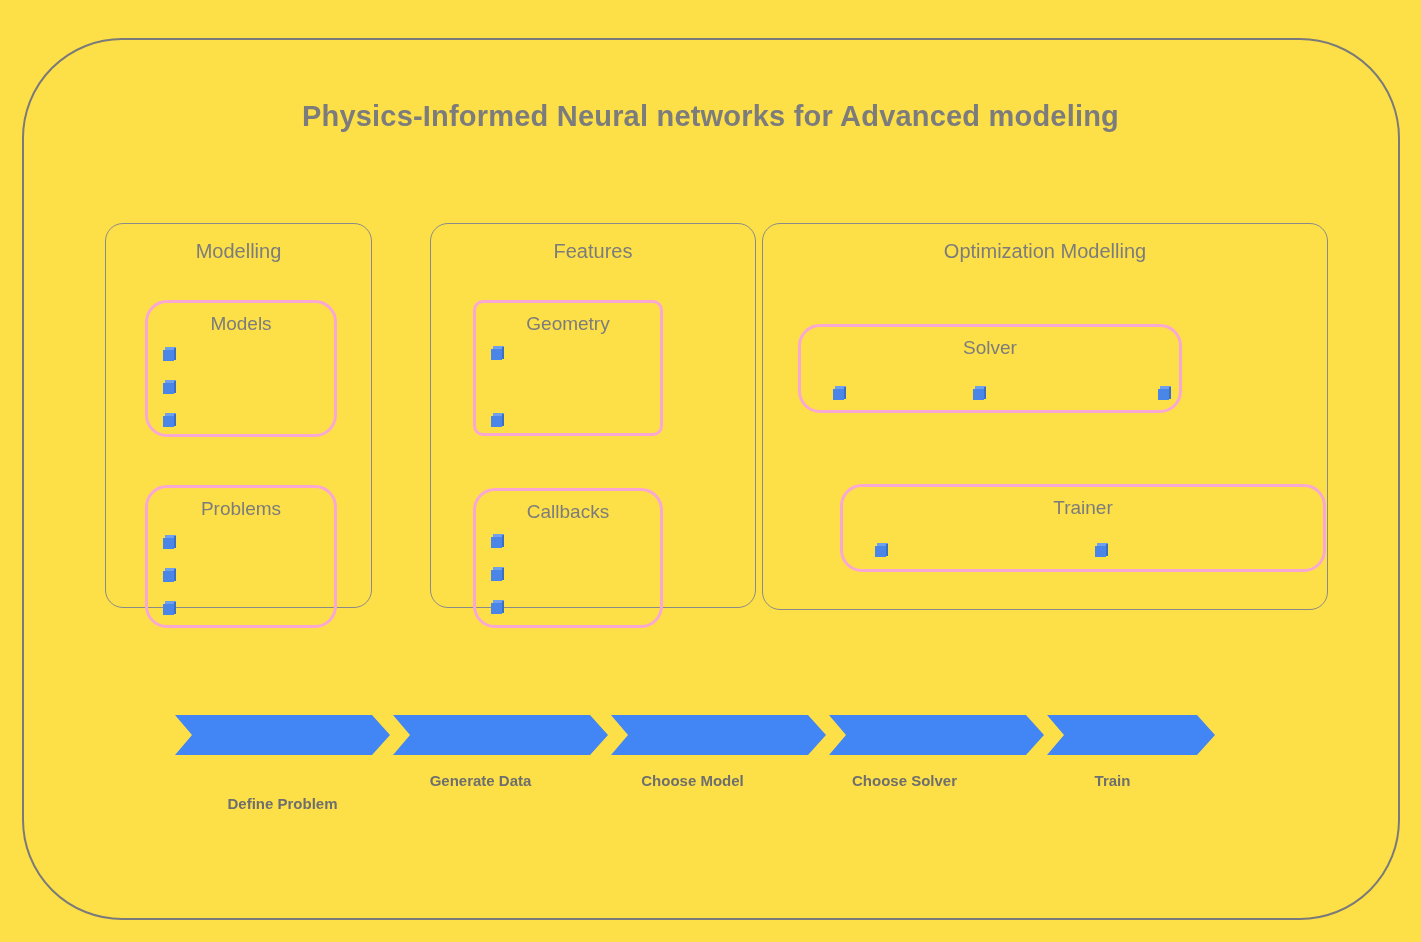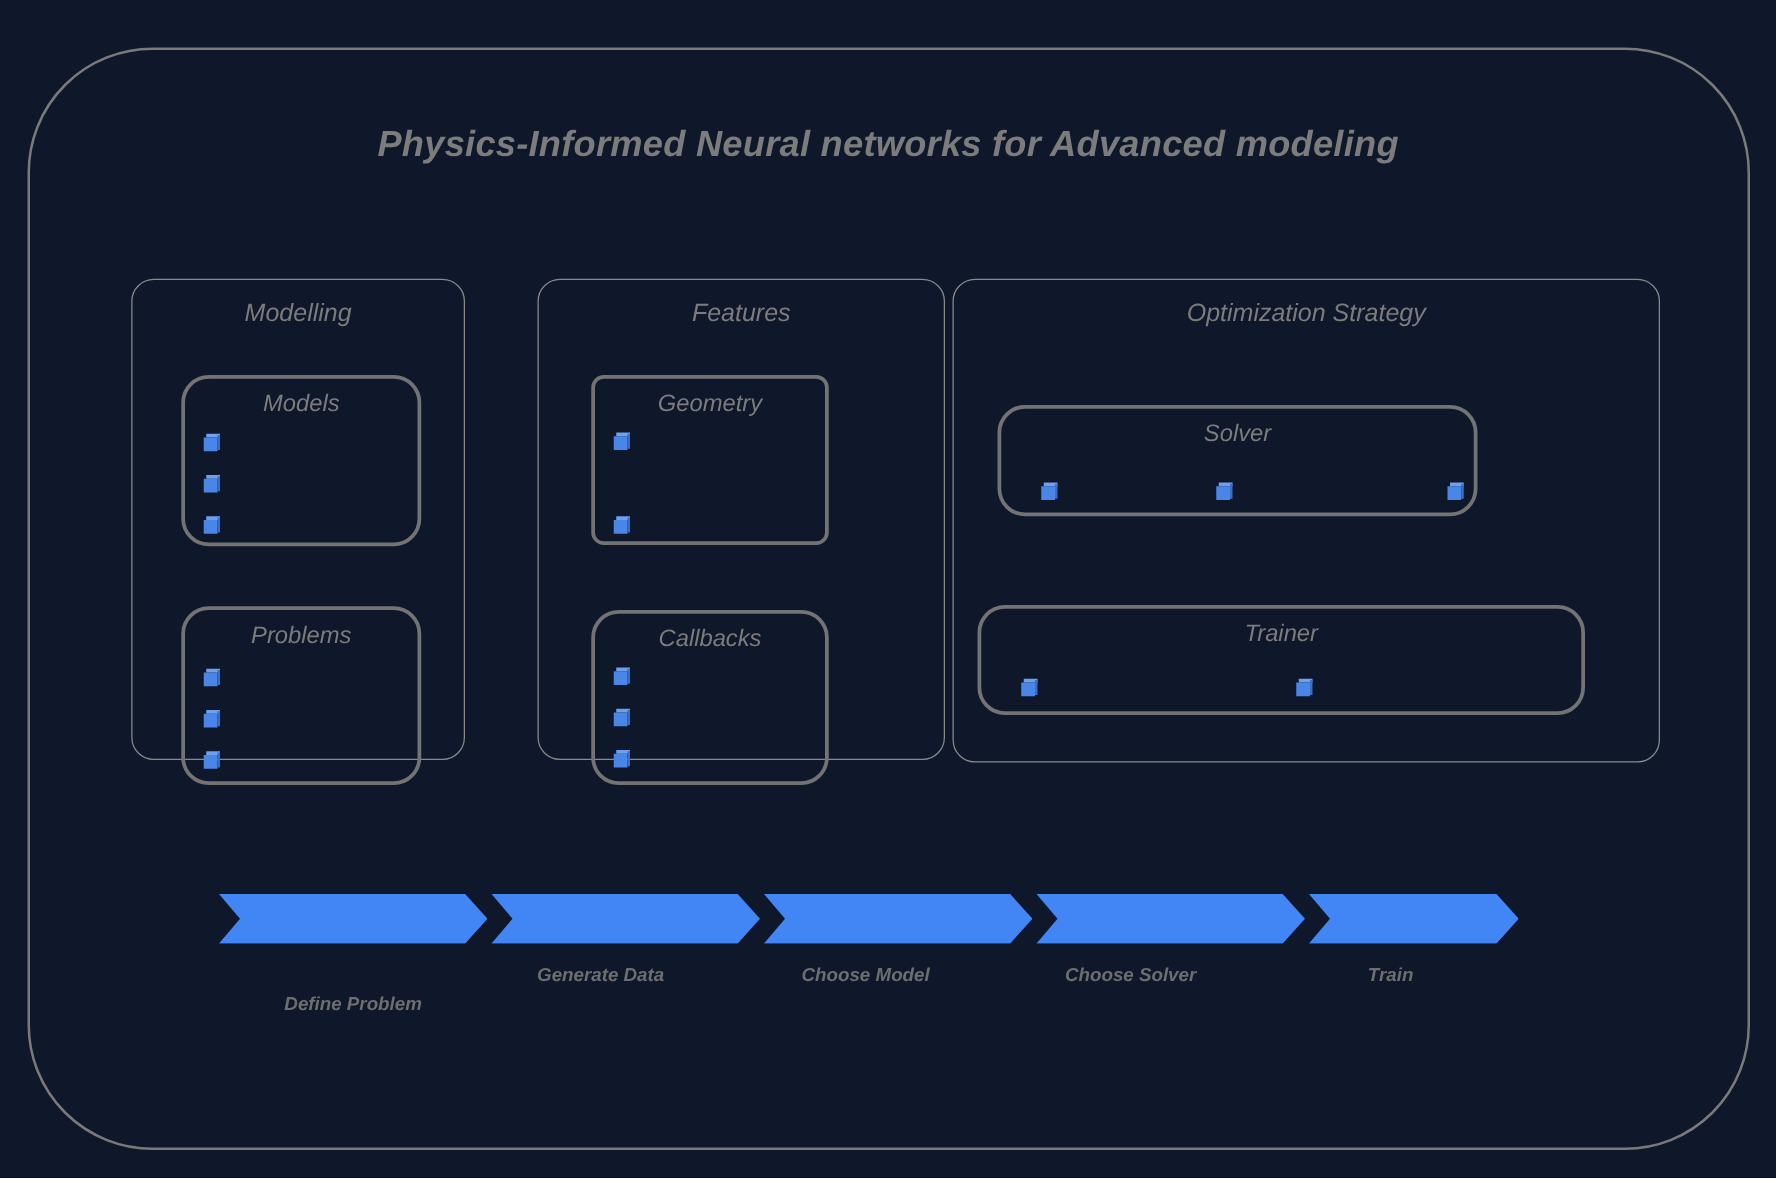--- a/index.html
+++ b/index.html
@@ -1,19 +1,19 @@
 <!DOCTYPE html>
 <html><head>
 <meta charset="utf-8">
 <style>
   html,body{margin:0;padding:0;background:#000;}
   body{width:1421px;height:942px;position:relative;overflow:hidden;
        font-family:"Liberation Sans", sans-serif;}
 
-  #root{position:absolute;inset:0;background:#0f172a;font-style:italic;}
+  #root{position:absolute;inset:0;background:#fde047;}
 
   
   .outer-card{
     position:absolute;left:22px;top:38px;width:1378px;height:882px;
     border:2px solid #7a7a7a;border-radius:100px;box-sizing:border-box;
   }
 
   
   .main-title{
     position:absolute;left:0;top:100px;width:1421px;text-align:center;
@@ -29,34 +29,34 @@
     position:absolute;left:0;top:16px;width:100%;text-align:center;
     color:#7c7c7c;font-size:20px;font-weight:normal;
   }
 
   #group-modelling{left:105px;top:223px;width:267px;height:385px;}
   #group-features{left:430px;top:223px;width:326px;height:385px;}
   #group-optim{left:762px;top:223px;width:566px;height:387px;}
 
   
   .subbox{
-    position:absolute;border:3px solid #737373;border-radius:22px;
+    position:absolute;border:3px solid #f9a8d4;border-radius:22px;
     box-sizing:border-box;
   }
   .subbox-title{
     position:absolute;left:0;top:10px;width:100%;text-align:center;
     color:#7c7c7c;font-size:19px;
   }
 
   #box-models    {left:145px;top:300px;width:192px;height:137px;}
   #box-problems  {left:145px;top:485px;width:192px;height:143px;}
   #box-geometry  {left:473px;top:300px;width:190px;height:136px;border-radius:10px;}
   #box-callbacks {left:473px;top:488px;width:190px;height:140px;}
   #box-solver    {left:798px;top:324px;width:384px;height:89px;}
-  #box-trainer   {left:782px;top:484px;width:486px;height:88px;}
+  #box-trainer   {left:840px;top:484px;width:486px;height:88px;}
 
   
   .cube{position:absolute;width:13px;height:13px;}
   .cube .face{
     position:absolute;left:0;top:3px;width:11px;height:11px;
     background:#4a86e8;
   }
   .cube .top{
     position:absolute;left:2px;top:0;width:11px;height:3px;
     background:#6fa0ee;
@@ -158,21 +158,21 @@
         <div class="side"></div>
       </div>
     <div class="cube" style="left:15px;top:109px;">
       <div class="top"></div>
         <div class="face"></div>
         <div class="side"></div>
       </div>
   </div>
 
   <div class="group" id="group-optim">
-    <div class="group-title">Optimization Strategy</div>
+    <div class="group-title">Optimization Modelling</div>
   </div>
 
   <div class="subbox" id="box-solver">
     <div class="subbox-title">Solver</div>
     <div class="cube" style="left:32px;top:59px;">
       <div class="top"></div>
         <div class="face"></div>
         <div class="side"></div>
       </div>
     <div class="cube" style="left:172px;top:59px;">

